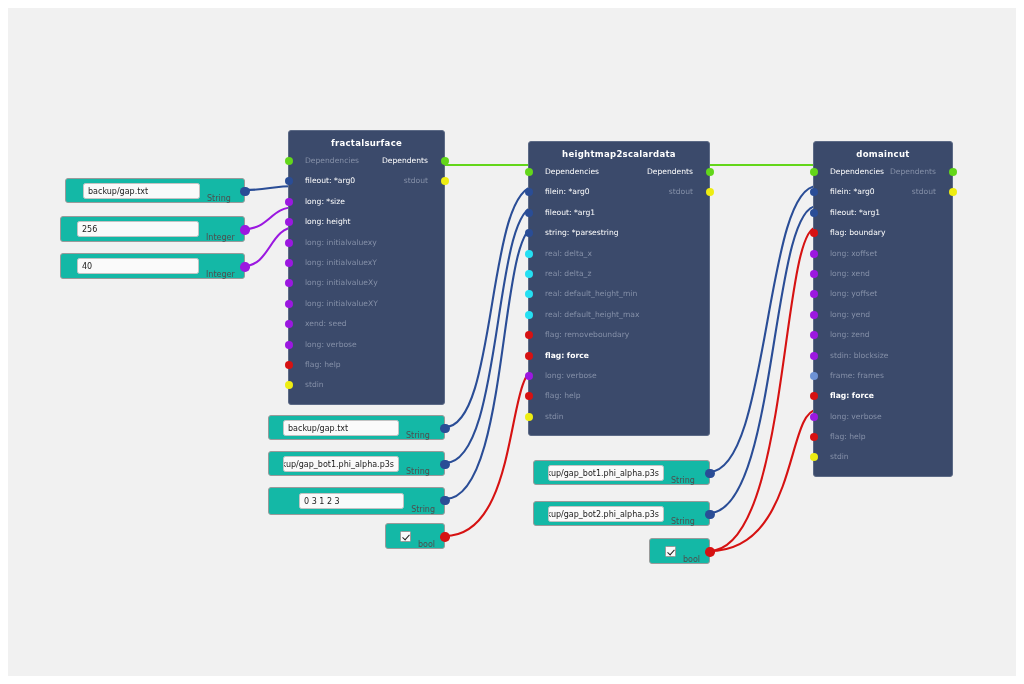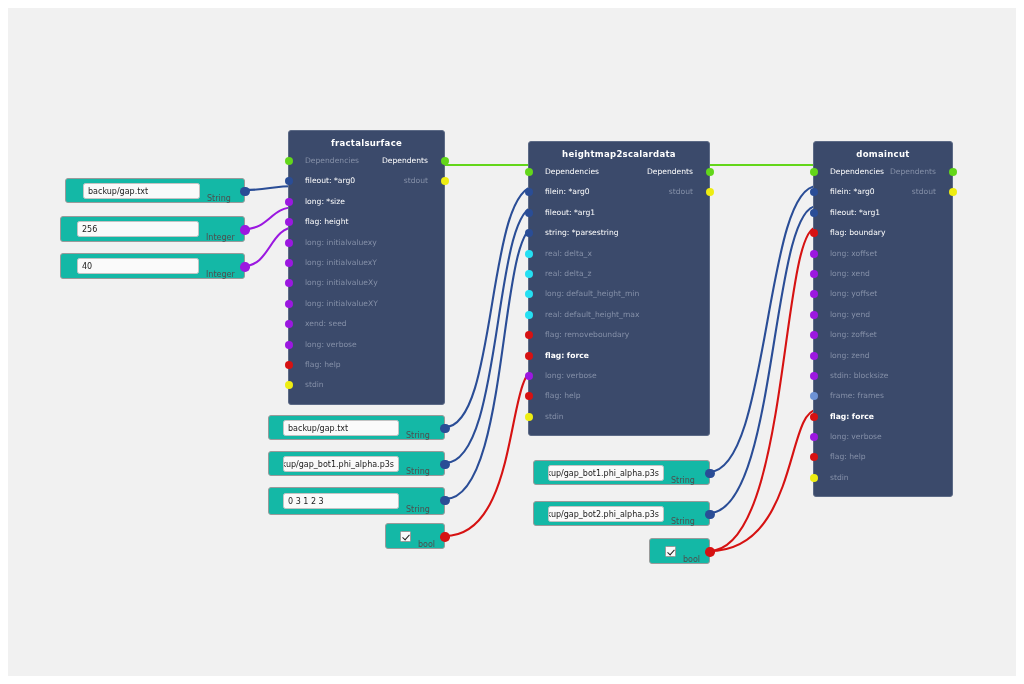--- a/index.html
+++ b/index.html
@@ -172,21 +172,21 @@
       <span class="lbl-l" style="color:#ffffff;text-align:right;">fileout: *arg0</span>
       <span class="lbl-r" style="color:#8590a8;">stdout</span>
       <span class="port out p-yellow"></span>
     </div>
     <div class="row mid">
         <span class="port in p-purple"></span>
         <span class="lbl-l" style="color:#ffffff;">long: *size</span>
       </div>
     <div class="row mid">
         <span class="port in p-purple"></span>
-        <span class="lbl-l" style="color:#ffffff;">flag: height</span>
+        <span class="lbl-l" style="color:#ffffff;">long: height</span>
       </div>
     <div class="row dim">
         <span class="port in p-purple"></span>
         <span class="lbl-l">long: initialvaluexy</span>
       </div>
     <div class="row dim">
         <span class="port in p-purple"></span>
         <span class="lbl-l">long: initialvaluexY</span>
       </div>
     <div class="row dim">
@@ -241,21 +241,21 @@
     <div class="row dim">
         <span class="port in p-cyan"></span>
         <span class="lbl-l">real: delta_x</span>
       </div>
     <div class="row dim">
         <span class="port in p-cyan"></span>
         <span class="lbl-l">real: delta_z</span>
       </div>
     <div class="row dim">
         <span class="port in p-cyan"></span>
-        <span class="lbl-l">long: default_height_min</span>
+        <span class="lbl-l">real: default_height_min</span>
       </div>
     <div class="row dim">
         <span class="port in p-cyan"></span>
         <span class="lbl-l">real: default_height_max</span>
       </div>
     <div class="row dim">
         <span class="port in p-red"></span>
         <span class="lbl-l">flag: removeboundary</span>
       </div>
     <div class="row hl">
@@ -310,24 +310,20 @@
     <div class="row dim">
         <span class="port in p-purple"></span>
         <span class="lbl-l">long: yoffset</span>
       </div>
     <div class="row dim">
         <span class="port in p-purple"></span>
         <span class="lbl-l">long: yend</span>
       </div>
     <div class="row dim">
         <span class="port in p-purple"></span>
-        <span class="lbl-l">long: zoffset</span>
-      </div>
-    <div class="row dim">
-        <span class="port in p-purple"></span>
         <span class="lbl-l">long: zend</span>
       </div>
     <div class="row dim">
         <span class="port in p-purple"></span>
         <span class="lbl-l">stdin: blocksize</span>
       </div>
     <div class="row dim">
         <span class="port in p-lblue"></span>
         <span class="lbl-l">frame: frames</span>
       </div>
@@ -373,21 +369,21 @@
     <div class="wtype">String</div>
     <span class="wport p-blue" style="top:7.5px;"></span>
   </div>
 
   <div class="widget" style="left:260px; top:443px; width:177px; height:25px;">
     <div class="field" style="width:116px; margin-left:14px; direction:rtl; text-align:left;">backup/gap_bot1.phi_alpha.p3s</div>
     <div class="wtype">String</div>
     <span class="wport p-blue" style="top:7.5px;"></span>
   </div>
 
-  <div class="widget" style="left:260px; top:479px; width:177px; height:28px;">
+  <div class="widget" style="left:260px; top:479px; width:177px; height:28px;padding-left:16px;">
     <div class="field" style="width:116px; margin-left:14px;">0 3 1 2 3</div>
     <div class="wtype">String</div>
     <span class="wport p-blue" style="top:7.5px;"></span>
   </div>
 
   <div class="widget" style="left:377px; top:515px; width:60px; height:26px; justify-content:flex-end;">
     <span class="chk"></span>
     <div class="wtype">bool</div>
     <span class="wport p-red" style="top:8px;"></span>
   </div>

